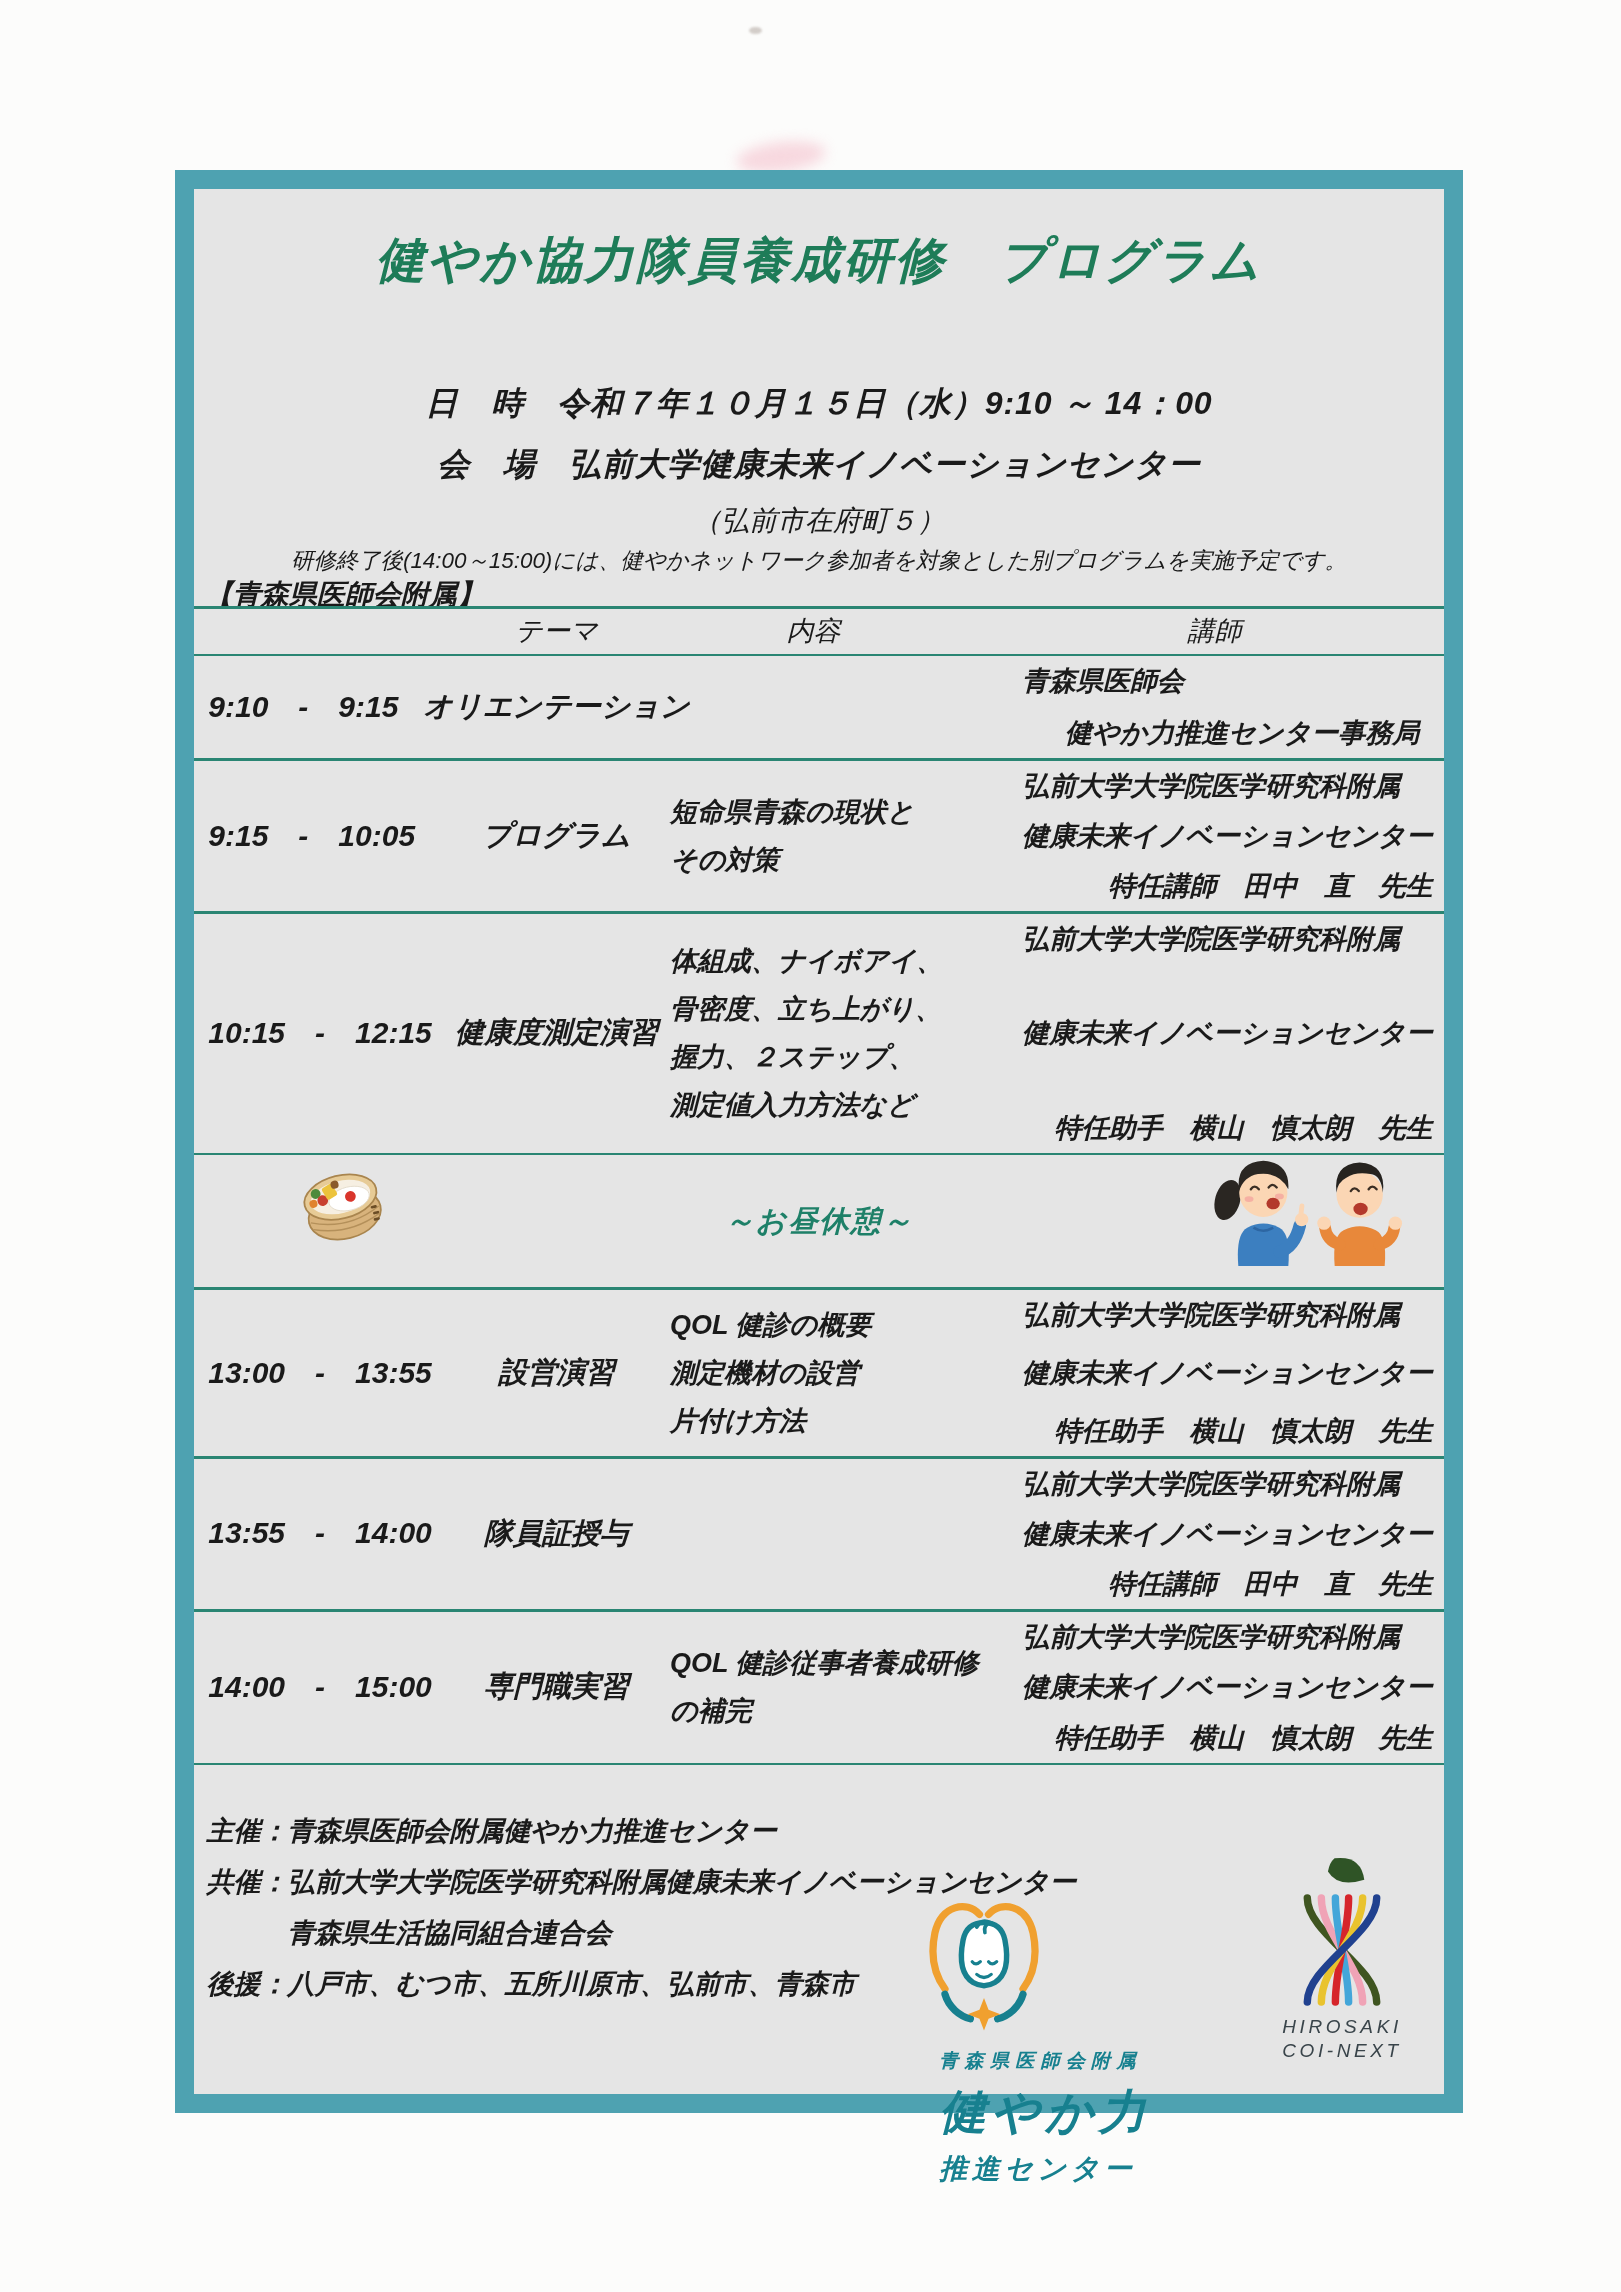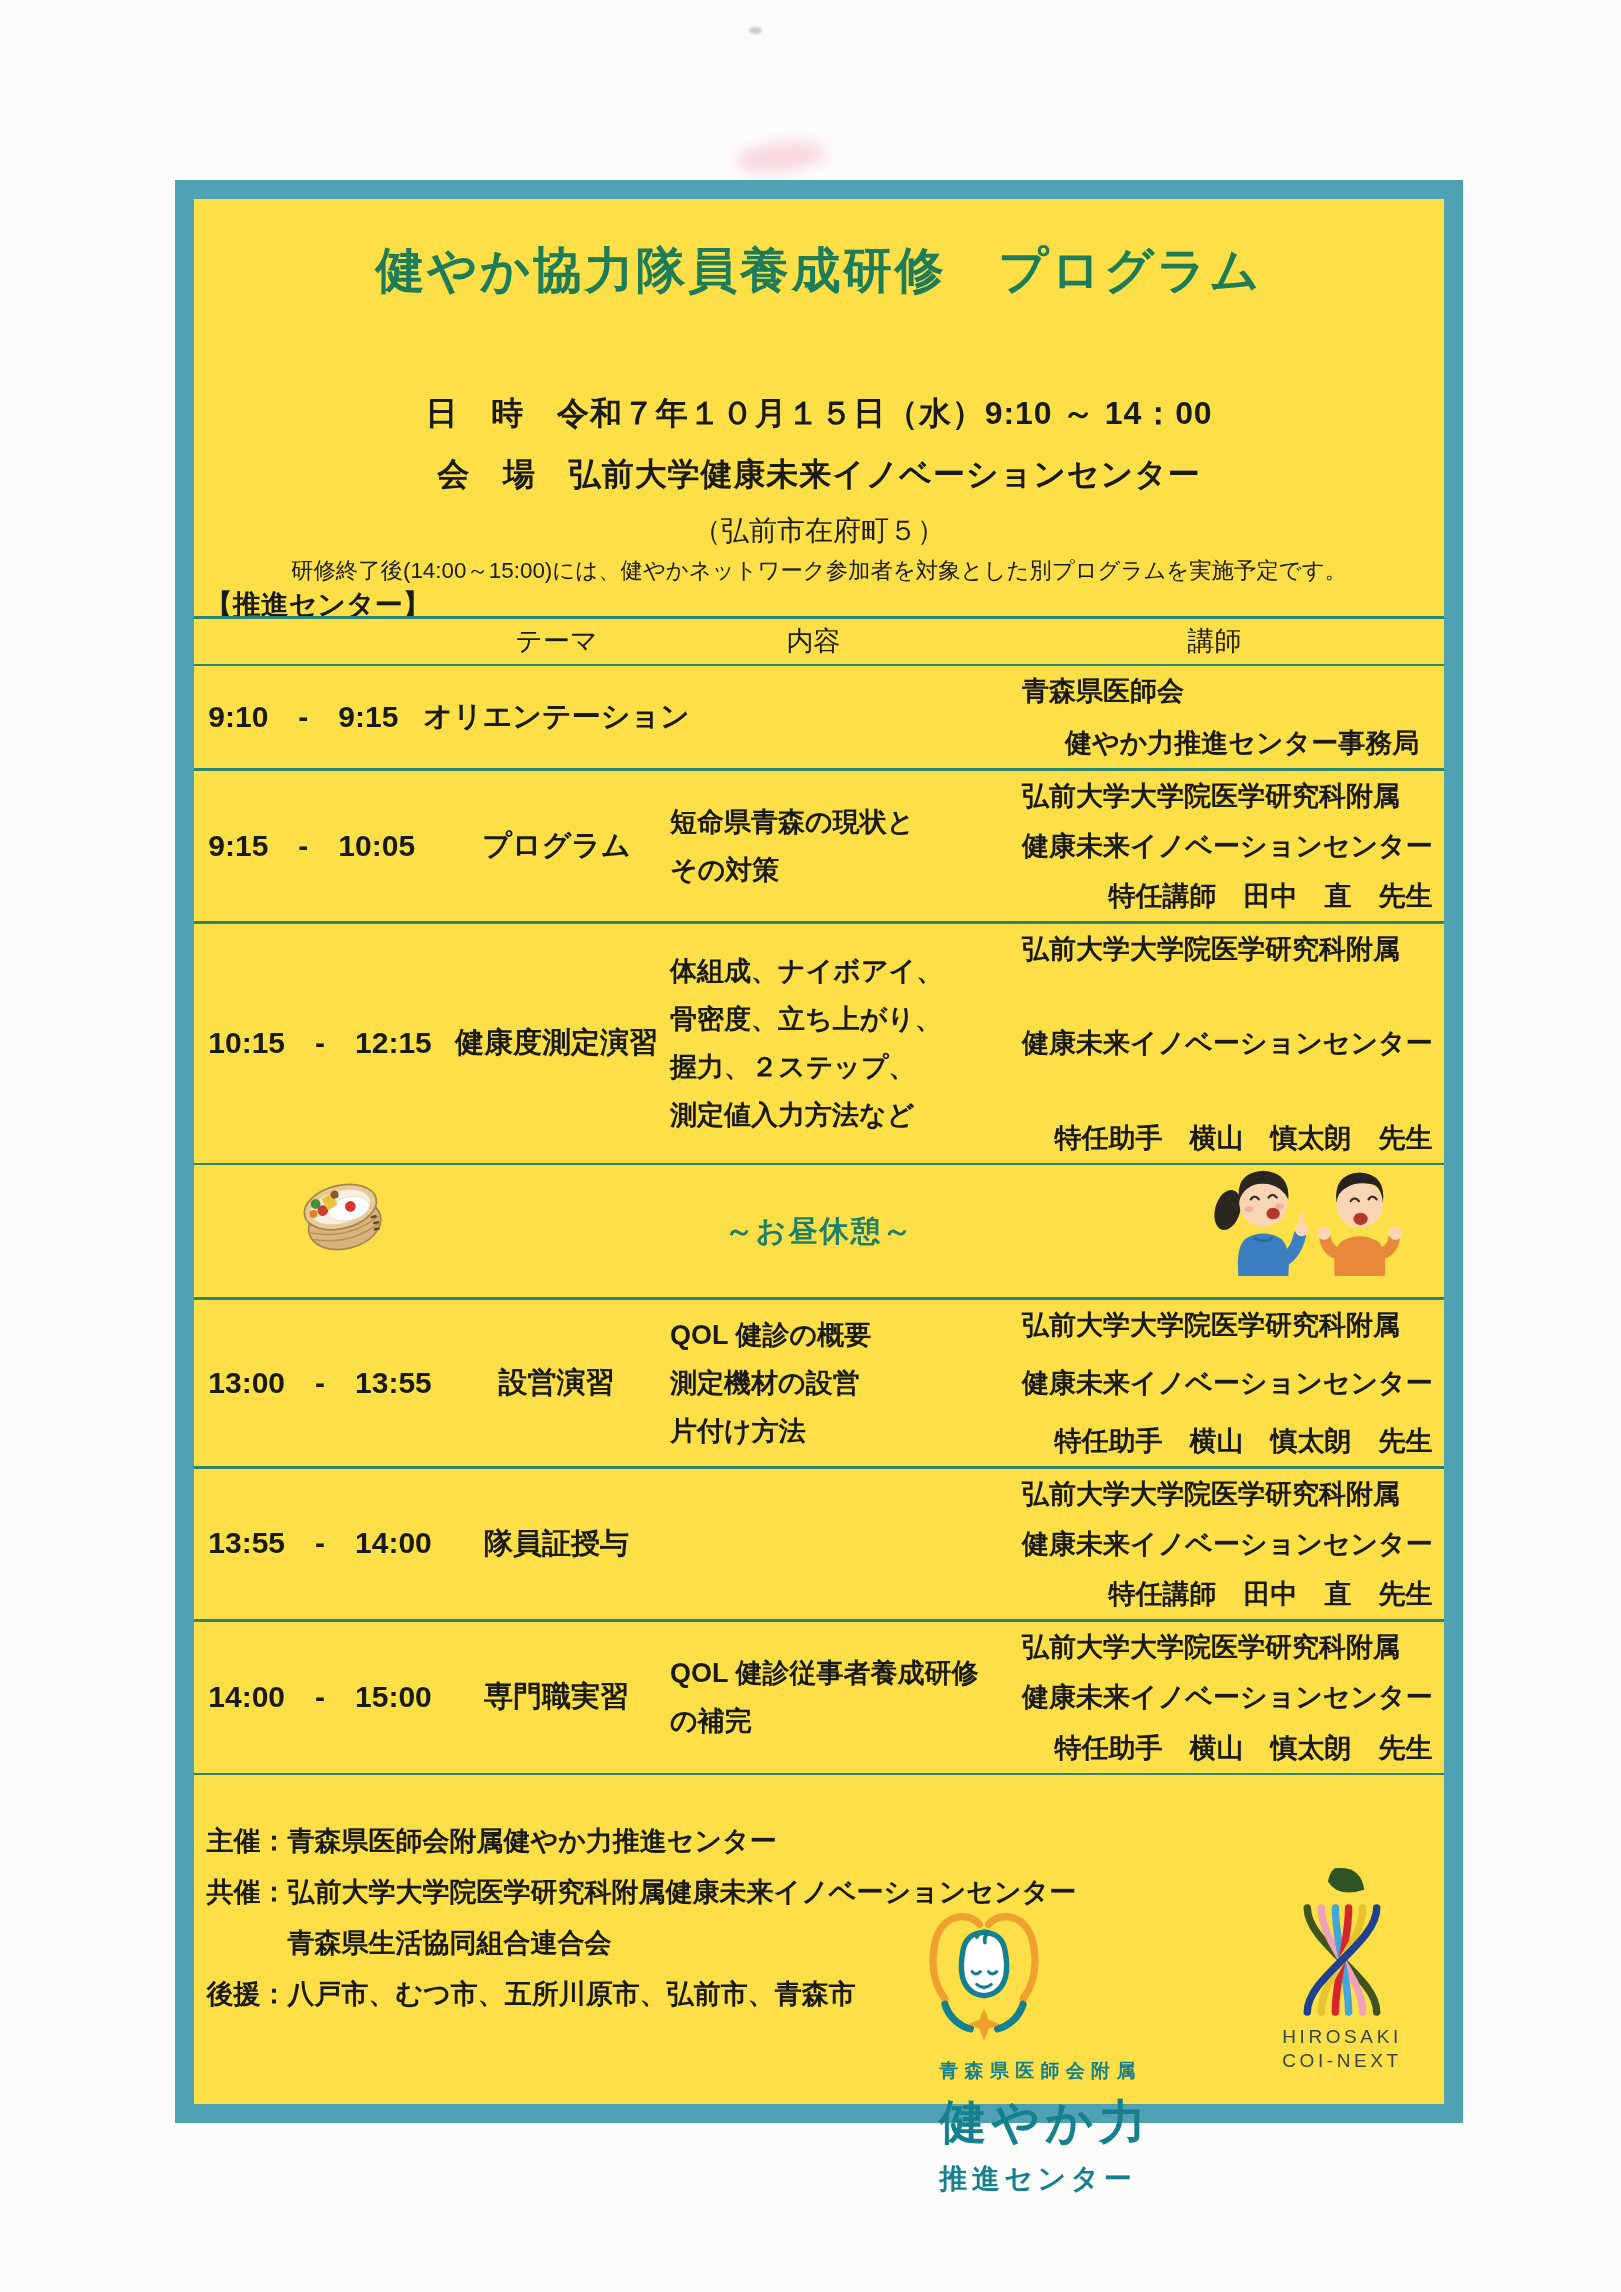--- a/index.html
+++ b/index.html
@@ -4,22 +4,22 @@
 <style>
   html,body{margin:0;padding:0;}
   body{
     width:1621px;height:2293px;position:relative;overflow:hidden;
     background:#fcfcfb;
     font-family:"Liberation Sans","DejaVu Sans",sans-serif;
     color:#1a1a1a;
   }
   
   .frame{
-    position:absolute;left:175px;top:180px;width:1288px;height:1943px;
-    border:19px solid #4ea2b1;box-sizing:border-box;background:#fde047;
+    position:absolute;left:175px;top:170px;width:1288px;height:1943px;
+    border:19px solid #4ea2b1;box-sizing:border-box;background:#e5e5e5;font-style:italic;
   }
   .frame-inner{position:absolute;inset:0;}
   
   .title{
     position:absolute;top:39px;left:0;right:0;margin:0;text-align:center;
     font-size:49px;font-weight:700;color:#1e7c58;letter-spacing:2.7px;
   }
   .info-date{position:absolute;top:193px;left:0;right:0;text-align:center;font-size:32px;font-weight:700;letter-spacing:0.9px;}
   .info-venue{position:absolute;top:254px;left:0;right:0;text-align:center;font-size:32px;font-weight:700;letter-spacing:0.9px;}
   .info-address{position:absolute;top:313px;left:0;right:0;text-align:center;font-size:28px;font-weight:400;}
@@ -89,21 +89,21 @@
 
   <div class="frame">
     <div class="frame-inner">
 
       <h1 class="title">健やか協力隊員養成研修　プログラム</h1>
 
       <div class="info-date">日　時　令和７年１０月１５日（水）9:10 ～ 14：00</div>
       <div class="info-venue">会　場　弘前大学健康未来イノベーションセンター</div>
       <div class="info-address">（弘前市在府町５）</div>
       <div class="info-note">研修終了後(14:00～15:00)には、健やかネットワーク参加者を対象とした別プログラムを実施予定です。</div>
-      <div class="section-label">【推進センター】</div>
+      <div class="section-label">【青森県医師会附属】</div>
 
       <div class="table">
         <div class="tline"></div>
 
         <div class="thead">
           <div class="th th-theme">テーマ</div>
           <div class="th th-content">内容</div>
           <div class="th th-lect">講師</div>
         </div>
         <div class="tline"></div>

